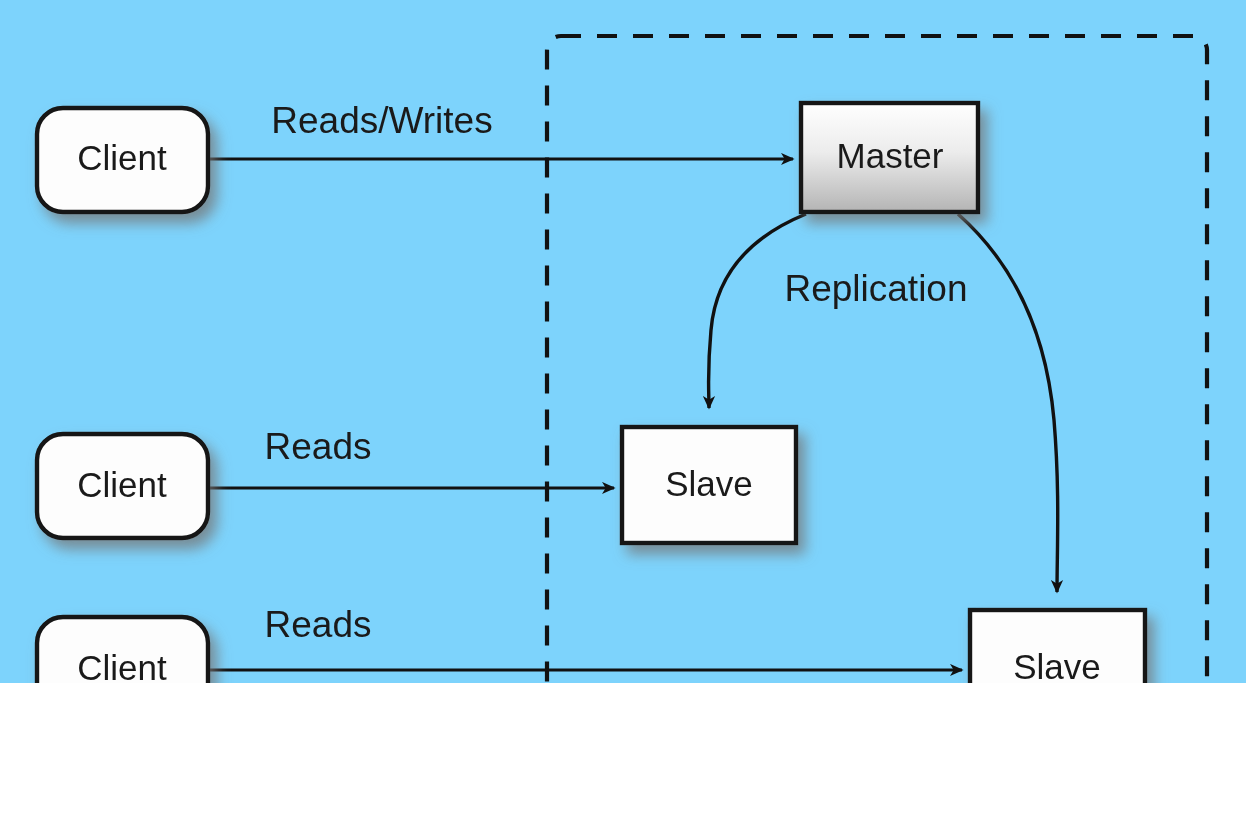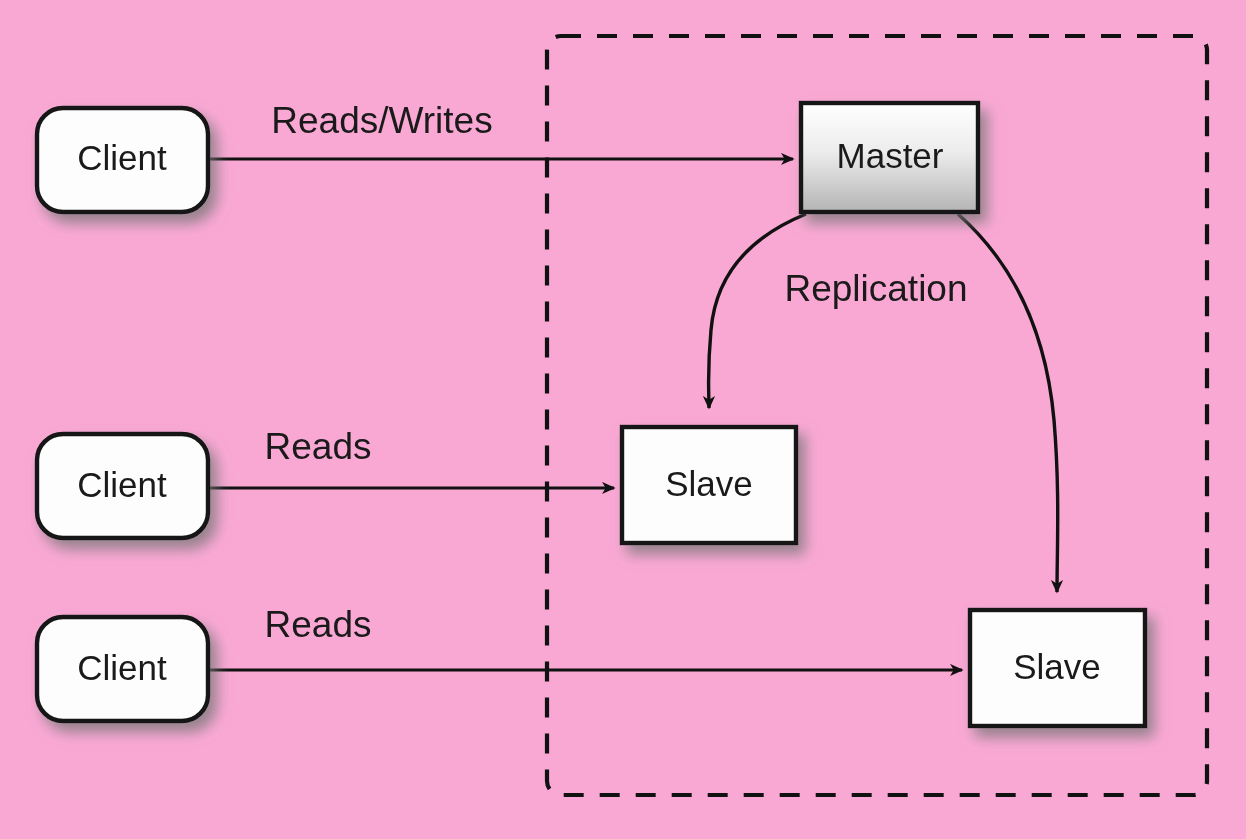--- a/index.html
+++ b/index.html
@@ -6,22 +6,22 @@
     margin: 0;
     padding: 0;
     background: #ffffff;
   }
   body {
     font-family: "Liberation Sans", sans-serif;
   }
   #diagram-canvas {
     position: relative;
     width: 1246px;
-    height: 839px;
-    background: #f9a8d4;
+    height: 683px;
+    background: #7dd3fc;
     overflow: hidden;
   }
   svg.diagram-svg {
     display: block;
     width: 1246px;
     height: 839px;
   }
   .node-label {
     font-family: "Liberation Sans", sans-serif;
     font-size: 35px;

